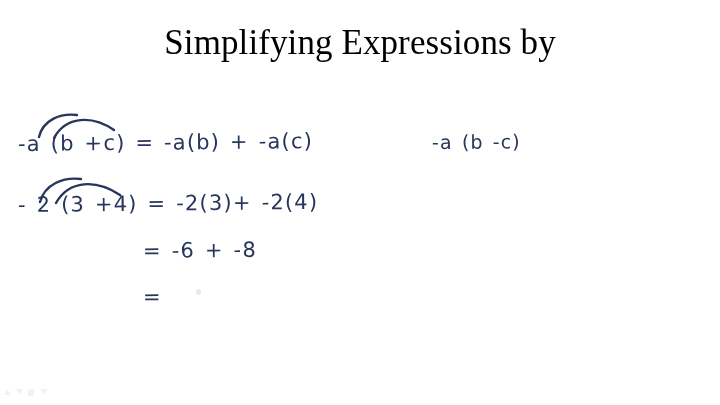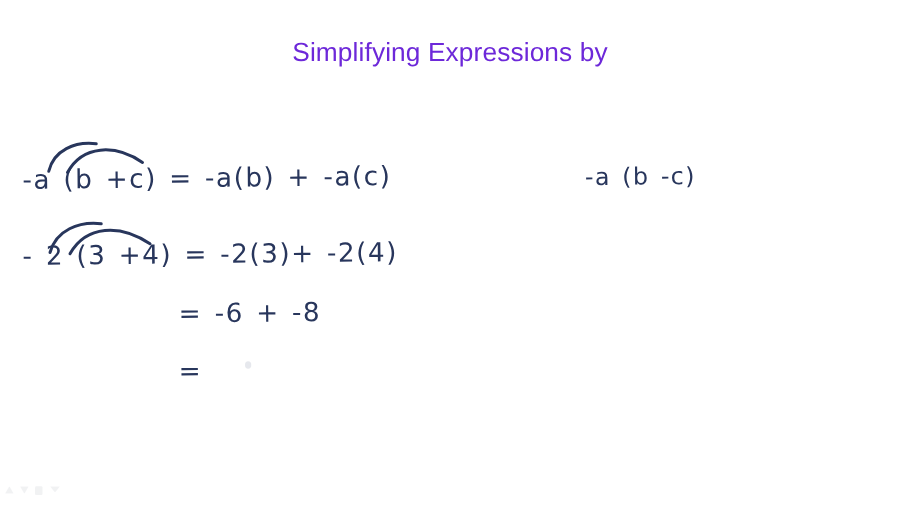--- a/index.html
+++ b/index.html
@@ -28,24 +28,24 @@
   
   .title-block {
     position: absolute;
     left: 0;
     top: 24px;
     width: 720px;
     text-align: center;
   }
   .title-line {
     display: block;
-    font-family: Liberation Sans, sans-serif;
-    font-size: 21px;
+    font-family: Liberation Serif, serif;
+    font-size: 35px;
     font-weight: 400;
-    color: #6d28d9;
+    color: #000000;
     line-height: 38px;
     letter-spacing: 0.1px;
     white-space: nowrap;
   }
 
   
   .hand {
     position: absolute;
     font-family: "DejaVu Sans", sans-serif;
     color: #28365c;
@@ -63,21 +63,21 @@
   .hw-eq-sm {
     font-size: 19px;
     letter-spacing: 1.1px;
     word-spacing: 2px;
     transform: rotate(-0.5deg);
     transform-origin: left center;
   }
 
   
   #row-1      { left: 18px;  top: 132px; }
-  #row-1-right{ left: 468px; top: 131px; }
+  #row-1-right{ left: 432px; top: 131px; }
   #row-2      { left: 18px;  top: 193px; }
   #row-3      { left: 143px; top: 239px; }
   #row-4      { left: 143px; top: 285px; }
 
   
   .arc {
     position: absolute;
     overflow: visible;
   }
   #arc-1 { left: 36px; top: 113px; }

